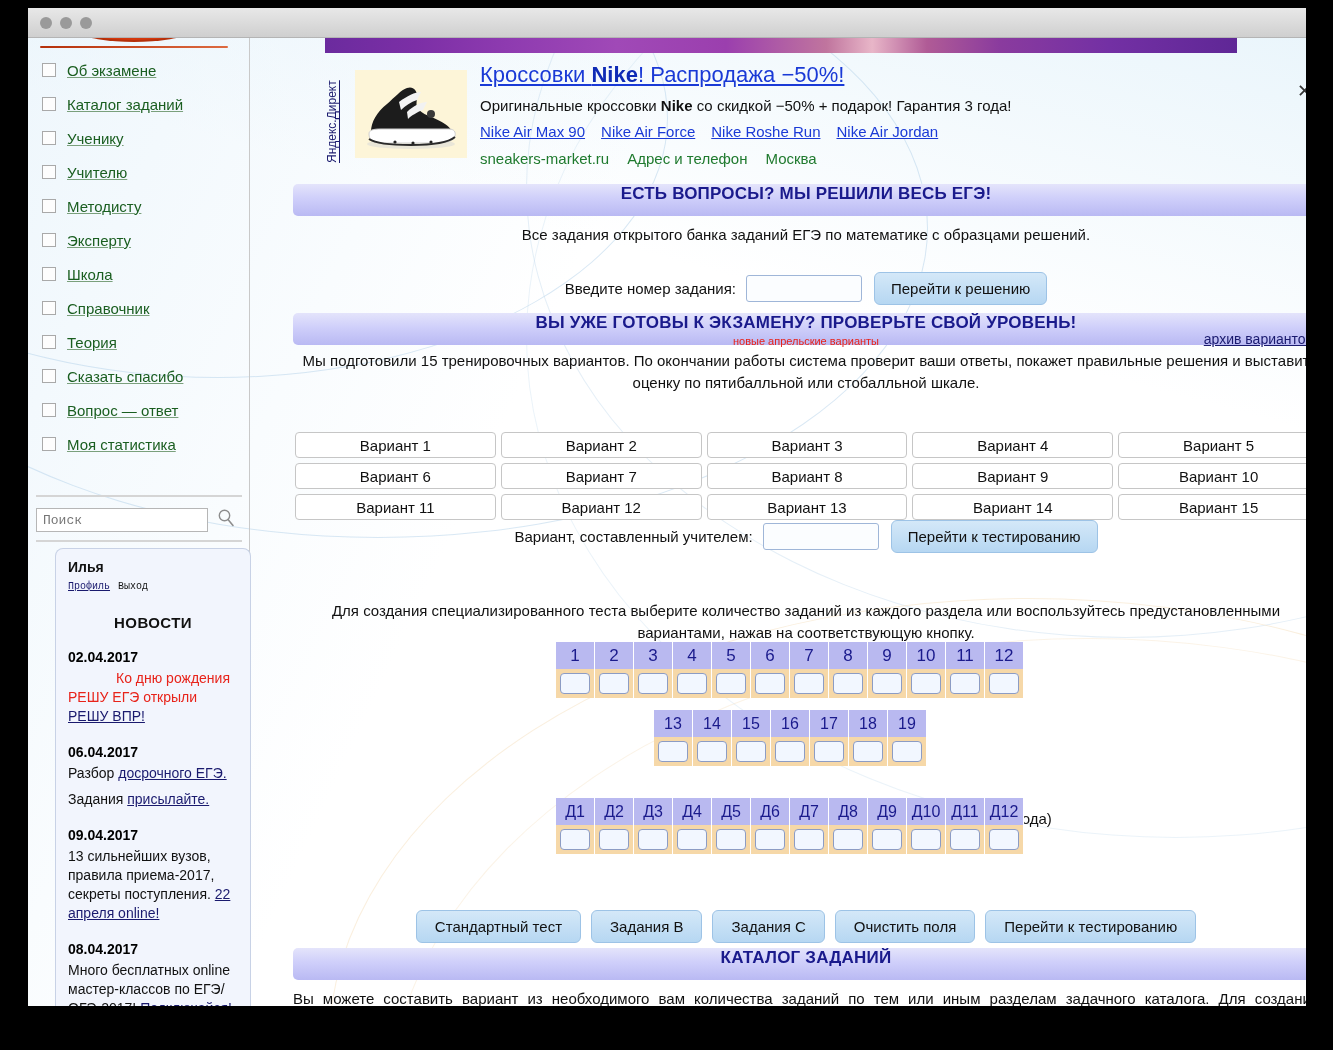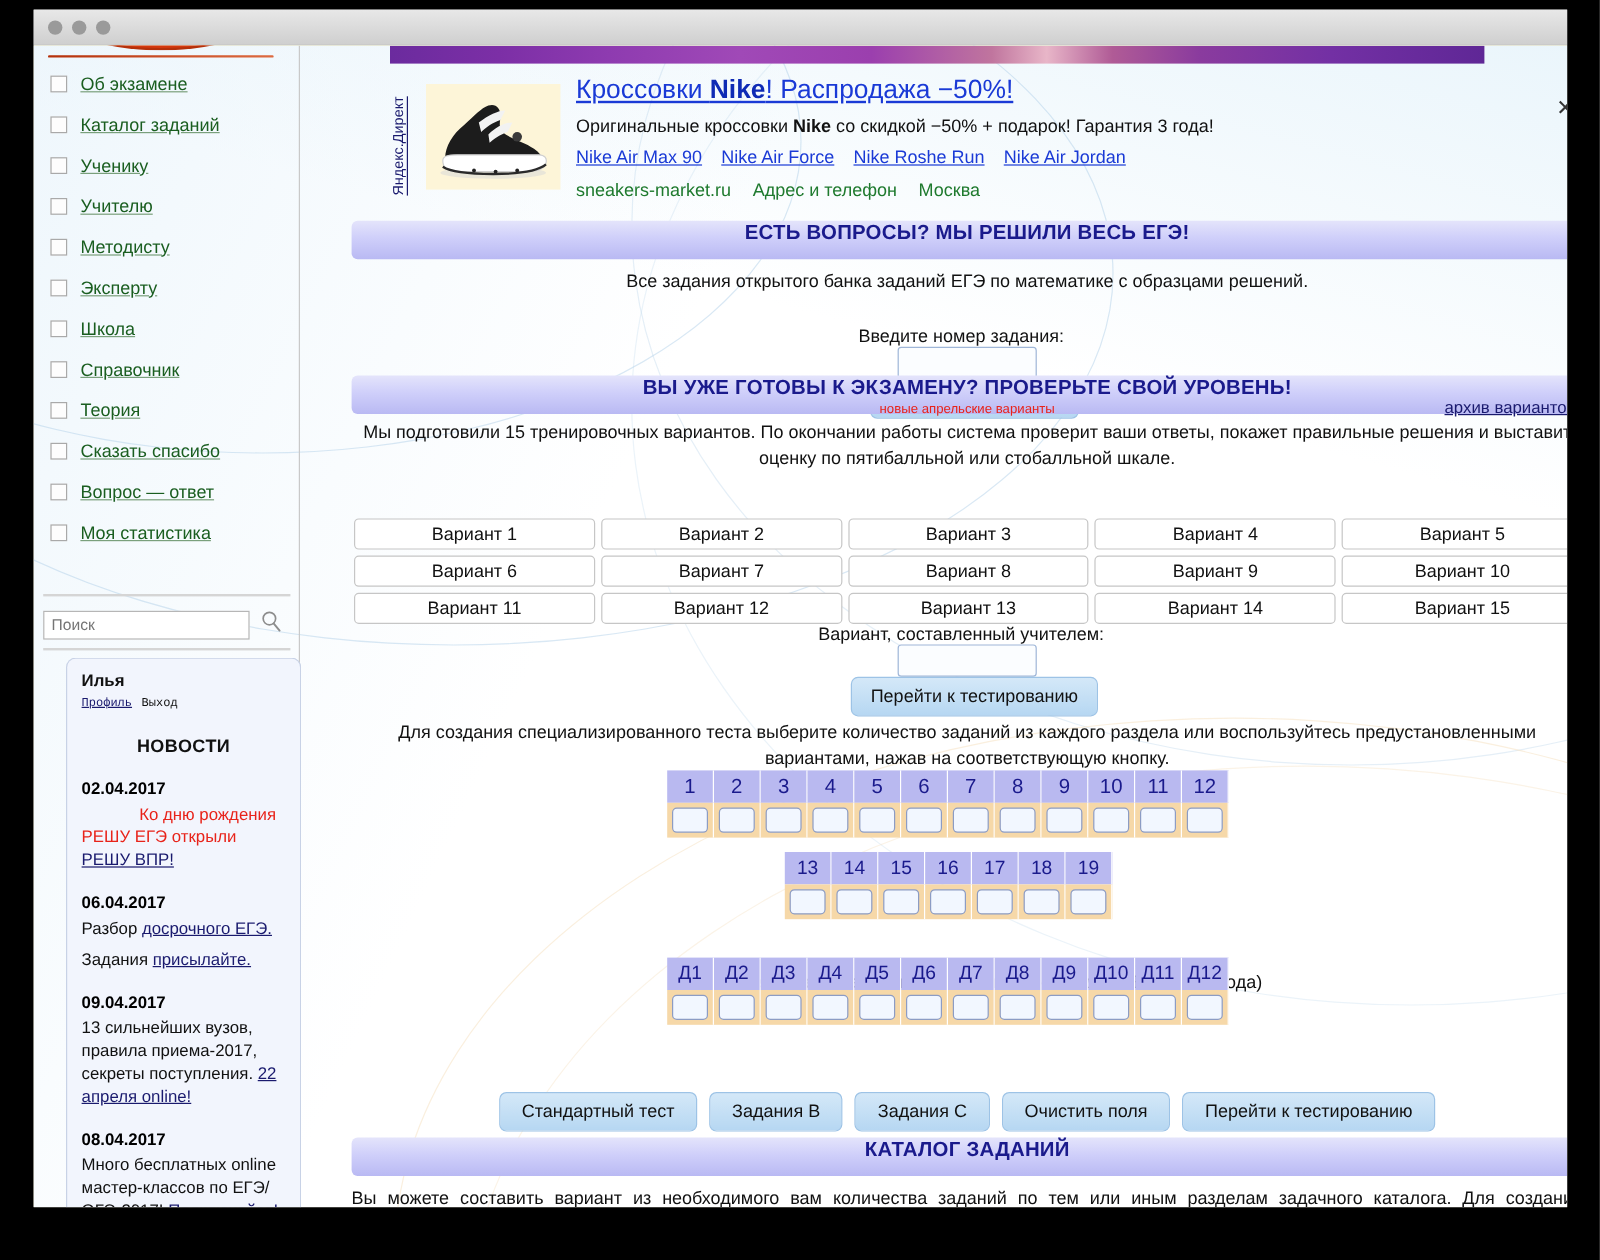--- a/index.html
+++ b/index.html
@@ -28,21 +28,21 @@
   .dot {
     width: 12px; height: 12px; border-radius: 50%;
     background: #9a9a9a; display: inline-block;
     position: absolute; top: 9px;
   }
   #dot1 { left: 12px; } #dot2 { left: 32px; } #dot3 { left: 52px; }
 
   #viewport {
     position: absolute; left: 0; top: 30px;
     width: 1278px; height: 968px;
-    background: #fef9c3;
+    background: #fde047;
     overflow: hidden;
   }
 
   
   #pagebg {
     position: absolute; inset: 0;
     background:
       linear-gradient(115deg, rgba(225,240,250,.55) 0%, rgba(255,255,255,0) 38%),
       linear-gradient(195deg, rgba(214,236,248,.5) 0%, rgba(255,255,255,0) 30%),
       #ffffff;
@@ -103,21 +103,21 @@
     width: 206px; height: 2px; background: #d5d5d5;
   }
   #searchrow {
     position: absolute; left: 8px; top: 470px;
     width: 212px; display: flex; align-items: center;
   }
   #searchbox {
     width: 172px; height: 24px;
     border: 1px solid #b6b6b6; background: #fff;
     font-size: 13px; color: #9a9a9a;
-    padding: 0 6px; font-family: Liberation Sans, sans-serif;
+    padding: 0 6px; font-family: Liberation Mono, monospace;
   }
   #search-icon { margin-left: 8px; }
   #search-divider {
     position: absolute; left: 8px; top: 502px;
     width: 206px; height: 2px; background: #d5d5d5;
   }
 
   #userpanel {
     position: absolute; left: 27px; top: 510px;
     width: 196px; height: 460px;
@@ -215,21 +215,21 @@
     text-decoration: underline; cursor: pointer;
   }
 
   .ptext {
     position: absolute; left: 42px; width: 1026px;
     text-align: center; font-size: 15px; color: #111; line-height: 22px;
   }
 
   .inputrow {
     position: absolute; left: 42px; width: 1026px;
-    display: flex; align-items: center; justify-content: center; flex-direction: column;
+    display: flex; align-items: center; justify-content: center;
   }
   .inputrow .lbl { font-size: 15px; color: #111; margin-right: 10px; }
   .txtfield {
     width: 116px; height: 27px;
     border: 1px solid #9fb6d8; border-radius: 3px;
     background: #fbfdff;
     font-size: 14px; padding: 0 6px;
     font-family: "Liberation Sans", sans-serif;
   }
   .bluebtn {

